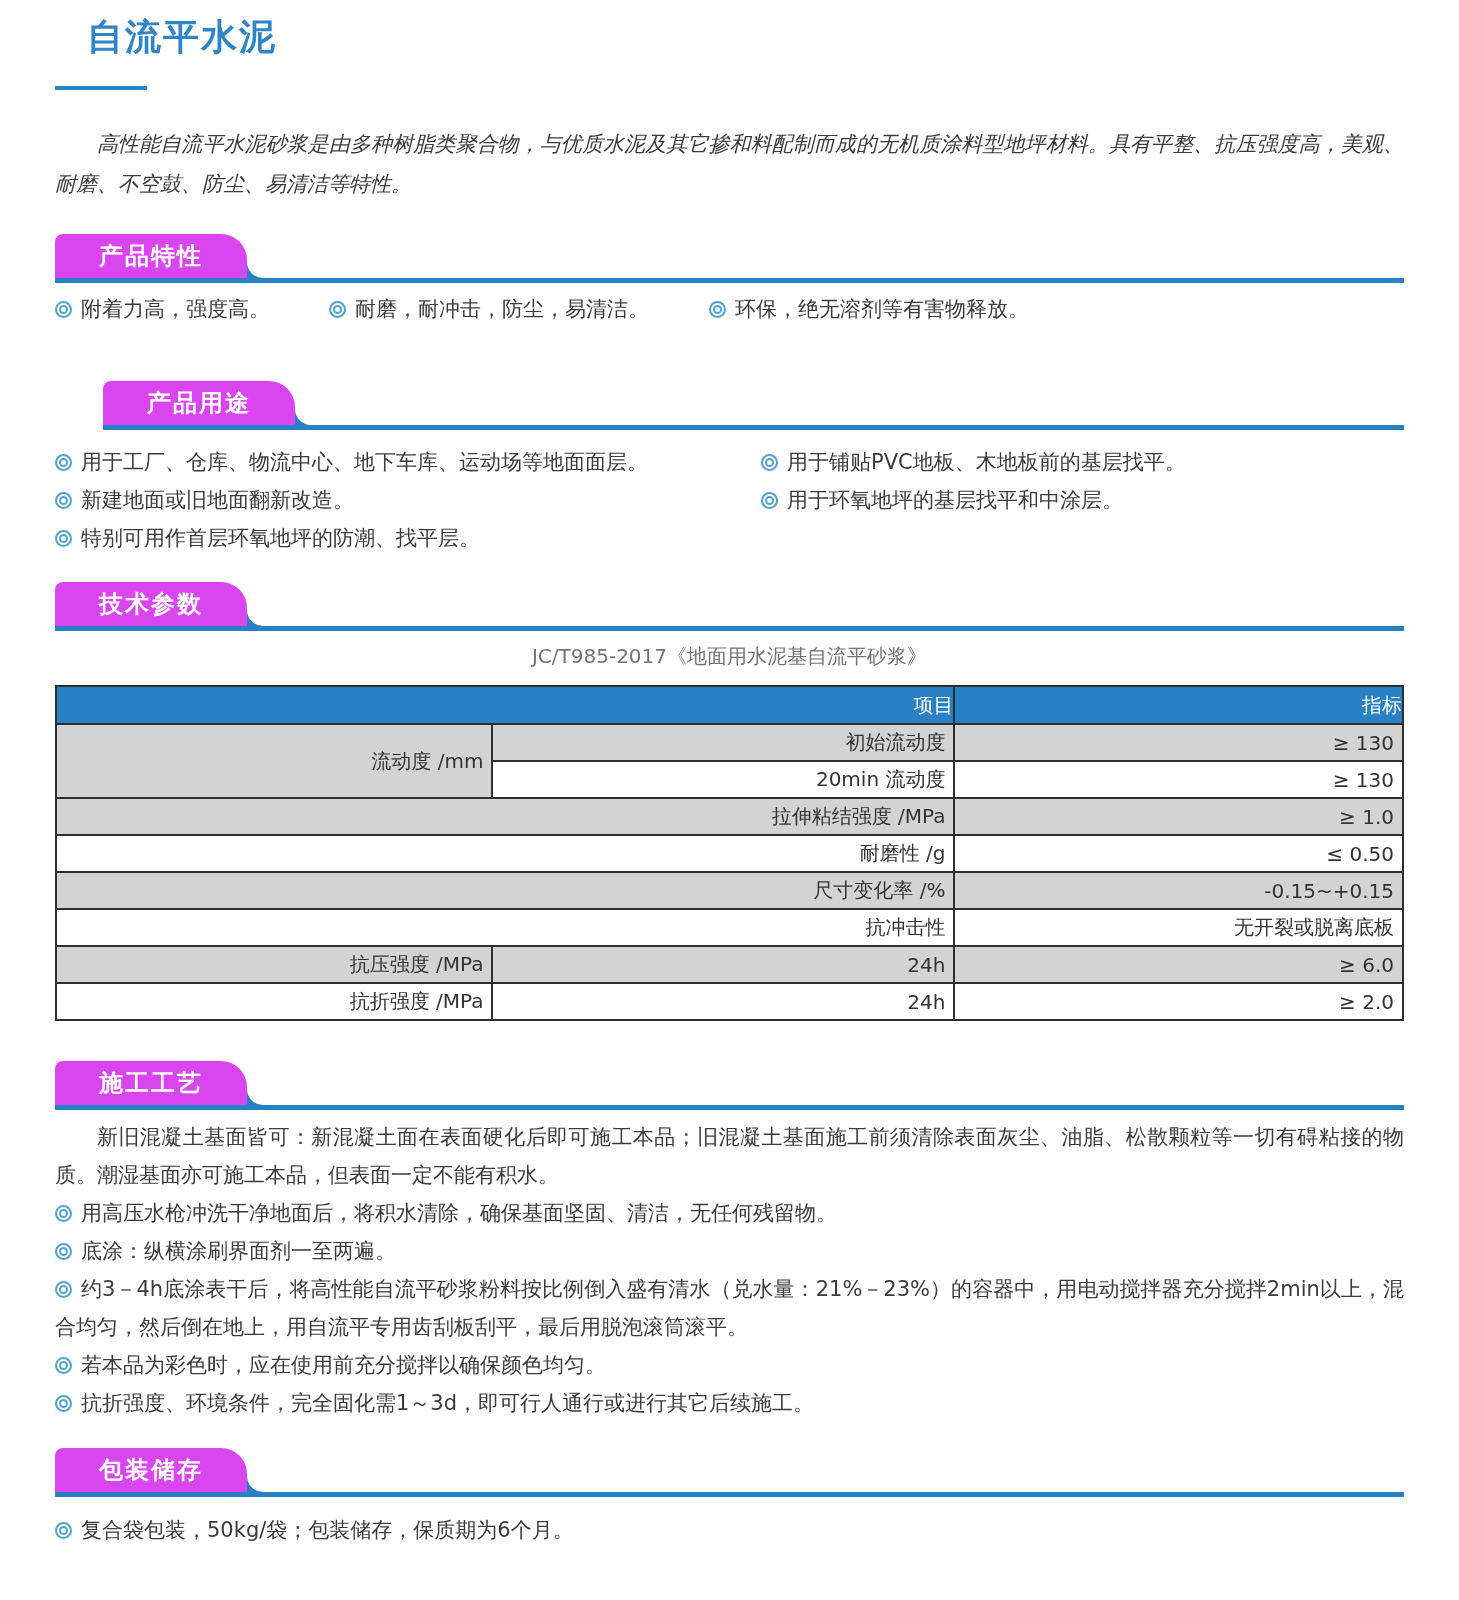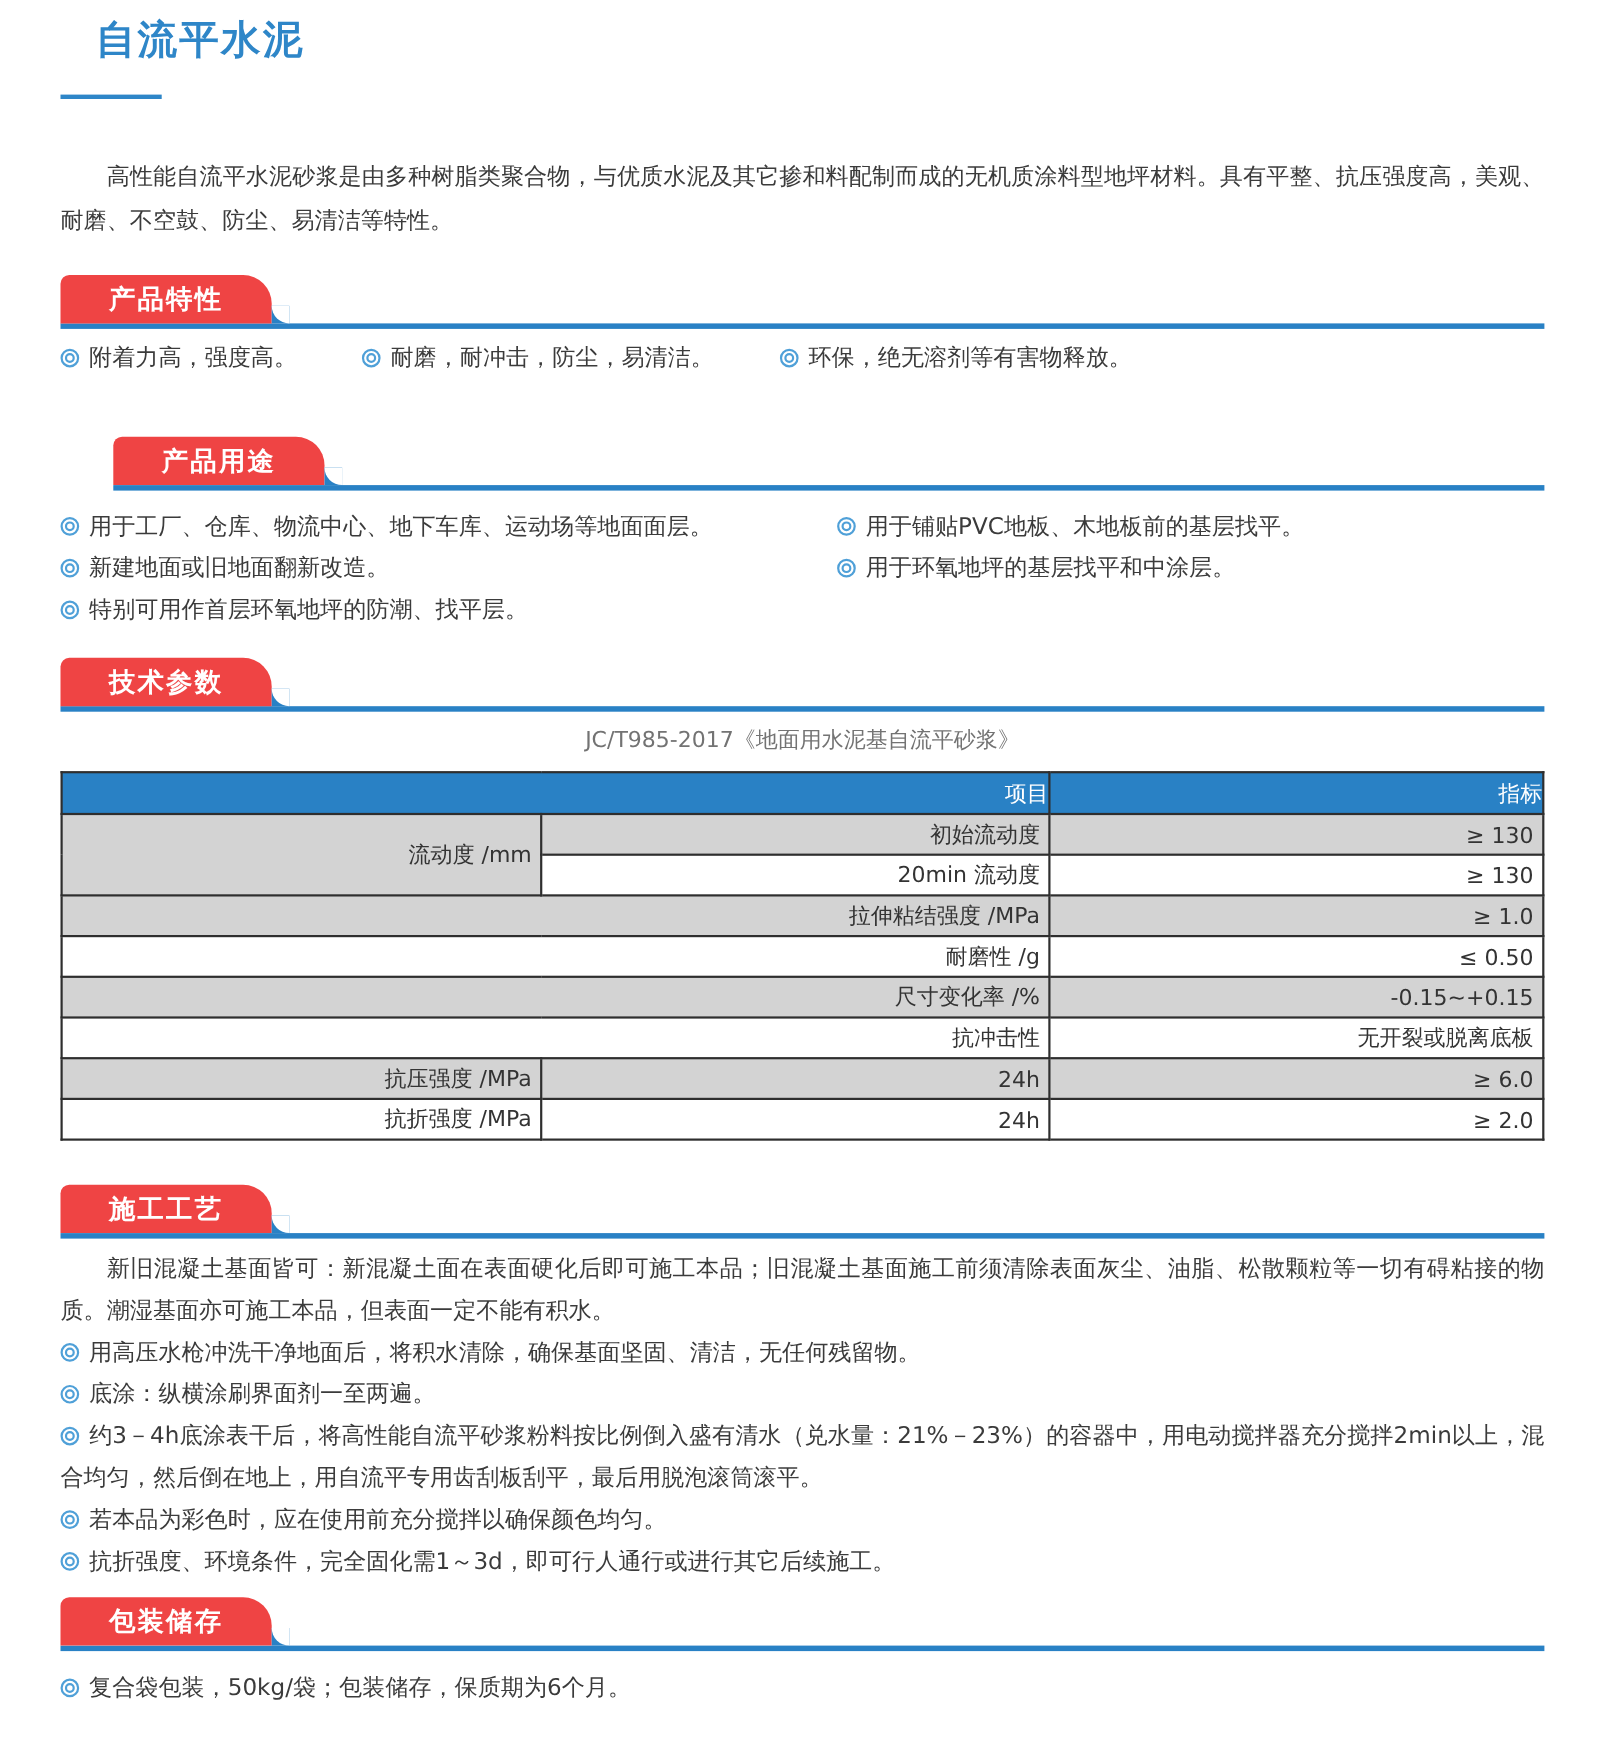--- a/index.html
+++ b/index.html
@@ -5,26 +5,26 @@
   * { margin:0; padding:0; box-sizing:border-box; }
   html,body { width:1459px; height:1600px; background:#ffffff; overflow:hidden; }
   body { font-family:"DejaVu Sans","Liberation Sans",sans-serif; color:#3b3b3b; }
   .page { padding:14px 55px 0 55px; }
 
   
   .page-title { font-size:36px; font-weight:bold; color:#2e86c8; line-height:46px; letter-spacing:2px;margin-left:32px; }
   .title-underline { width:92px; height:4px; background:#2e86c8; margin-top:26px; }
 
   
-  .intro { margin-top:50px; font-size:21px; line-height:40px; text-align:justify; text-indent:2em; color:#3b3b3b; }
+  .intro { margin-top:34px; font-size:21px; line-height:40px; text-align:justify; text-indent:2em; color:#3b3b3b;font-style:italic; }
 
   
   .sec-head { position:relative; border-bottom:5px solid #2981c5; }
   .badge { position:relative; display:inline-block; min-width:150px; height:44px; padding:0 44px;
-           background:#ef4444; border-radius:8px 26px 0 0; z-index:1; }
+           background:#d946ef; border-radius:8px 26px 0 0; z-index:1; }
   .badge .badge-label { display:block; color:#ffffff; font-size:24px; font-weight:bold; line-height:44px; text-align:center; letter-spacing:2px; }
   .badge::after { content:""; position:absolute; right:-16px; bottom:0; width:16px; height:16px; background:#2981c5; }
   .badge::before { content:""; position:absolute; right:-16px; bottom:0; width:16px; height:16px; background:#ffffff; border-radius:0 0 0 100%; z-index:1; }
 
   
   .bull { display:inline-block; width:17px; height:17px; border:2px solid #4fa0d8; border-radius:50%;
           position:relative; margin-right:9px; vertical-align:-2px; flex:none; }
   .bull::after { content:""; position:absolute; inset:2px; border:2px solid #4fa0d8; border-radius:50%; }
 
   ul { list-style:none; }
@@ -36,21 +36,21 @@
   .features-row li:nth-child(2) { width:380px; }
 
   
   .uses-wrap { display:flex; margin-top:14px; }
   .uses-col { line-height:37px; }
   .uses-col.left { width:706px; }
   .sec-gap-features { margin-top:30px; }
   .sec-gap-uses { margin-top:52px;margin-left:48px; }
   .sec-gap-tech { margin-top:24px; }
   .sec-gap-process { margin-top:40px; }
-  .sec-gap-pack { margin-top:14px; }
+  .sec-gap-pack { margin-top:26px; }
 
   
   .table-caption { margin-top:10px; text-align:center; font-size:20px; line-height:30px; color:#737373; }
   table { width:100%; margin-top:14px; border-collapse:collapse; table-layout:fixed; }
   th,td { border:2px solid #2e2e2e; text-align:right; font-size:20px; color:#333333; font-weight:normal; }
   thead th { height:38px; background:#2981c5; color:#ffffff; font-weight:500; }
   td { height:37px; padding:0 8px; background:#ffffff; }
   tr.shade td { background:#d3d3d3; }
   td.span-cell { background:#d3d3d3; }
 

